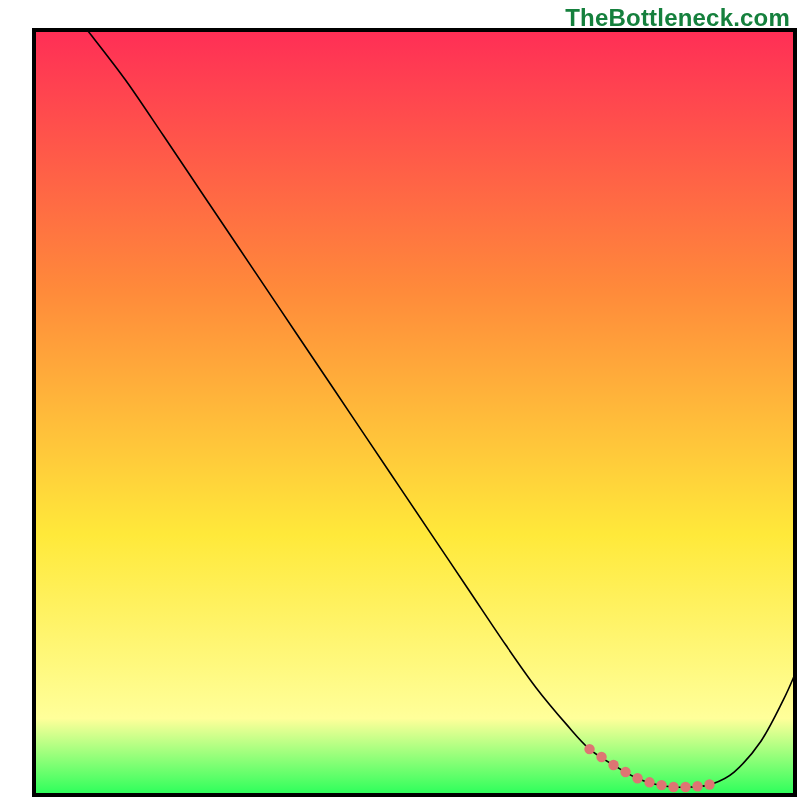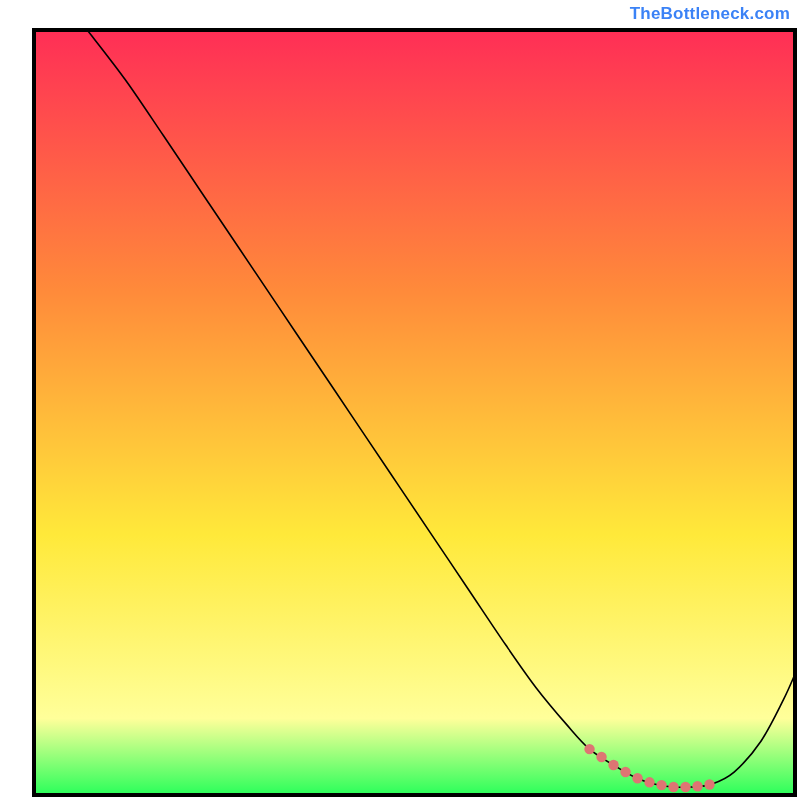--- a/index.html
+++ b/index.html
@@ -13,23 +13,23 @@
   .chart-container {
     position: relative;
     width: 800px;
     height: 800px;
   }
   .watermark {
     position: absolute;
     top: 4px;
     right: 10px;
     font-family: Arial, Helvetica, sans-serif;
-    font-size: 17px;
+    font-size: 24px;
     font-weight: bold;
-    color: #3b82f6;
+    color: #15803d;
     letter-spacing: 0.2px;
     z-index: 10;
   }
   svg.plot {
     position: absolute;
     top: 0;
     left: 0;
     width: 800px;
     height: 800px;
   }

